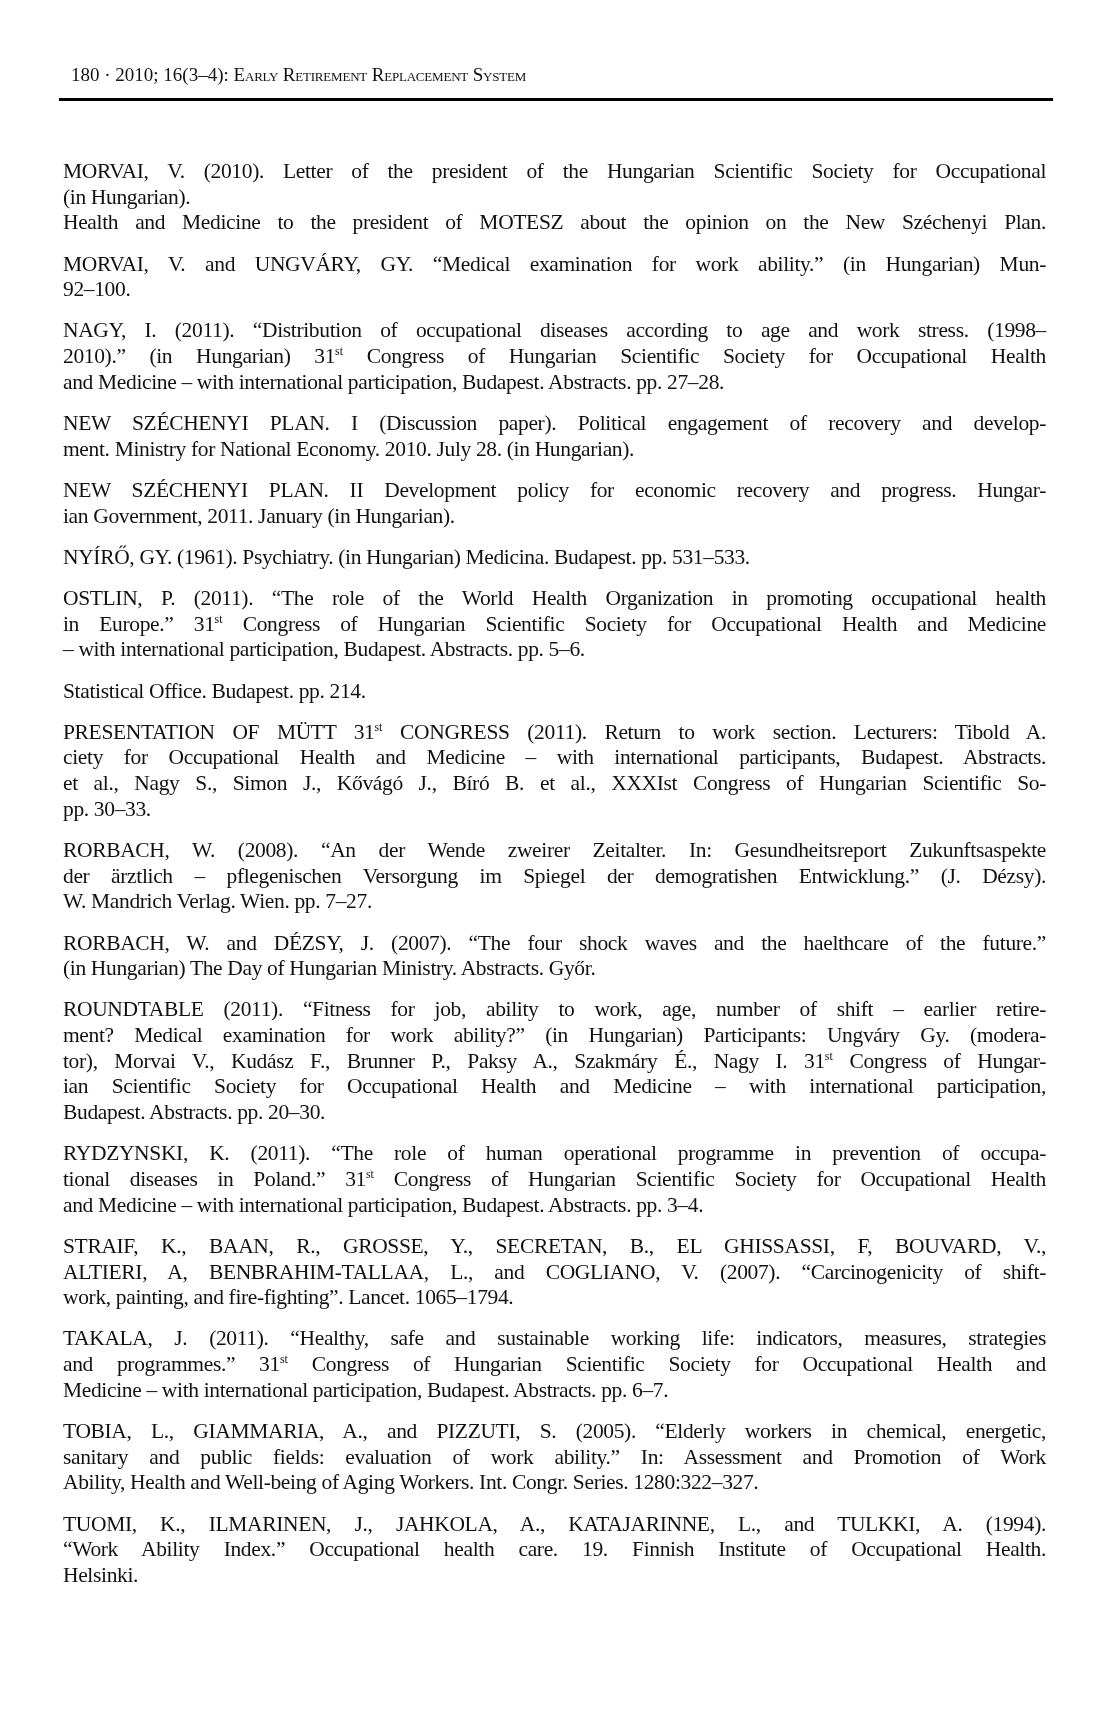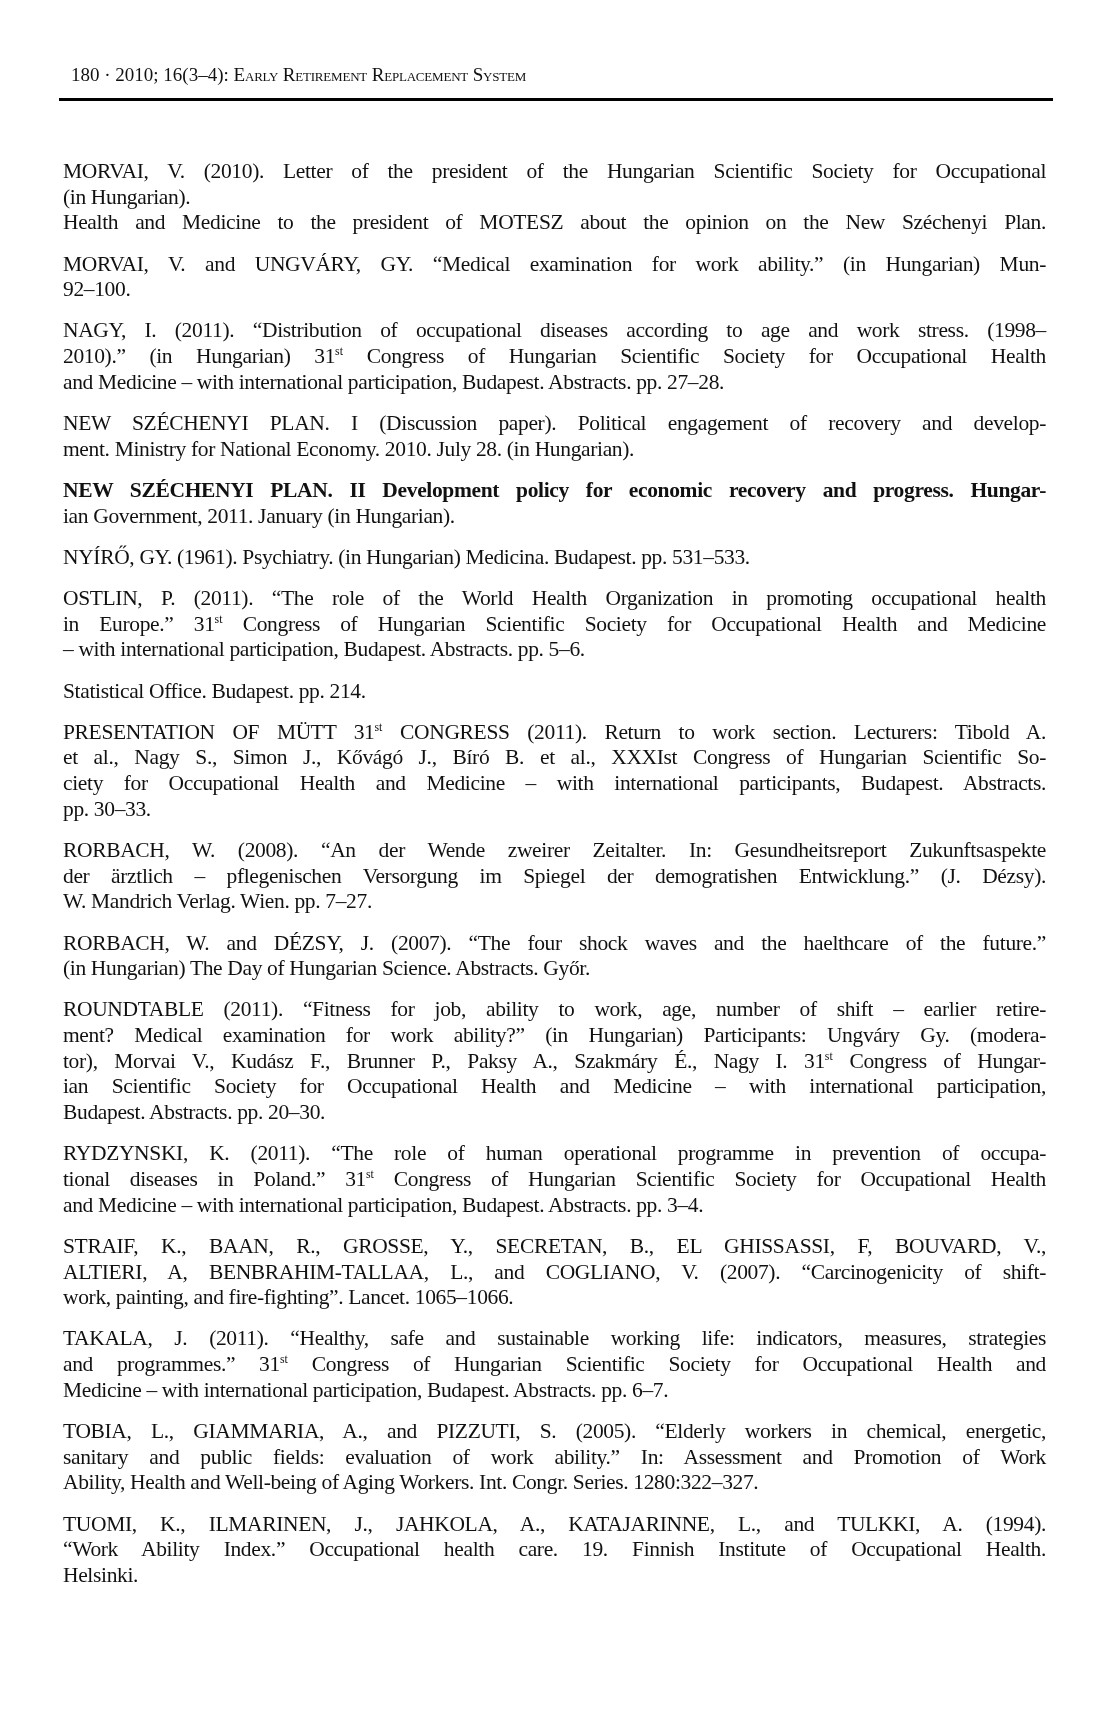--- a/index.html
+++ b/index.html
@@ -39,65 +39,65 @@
     <div class="ref">
       <span class="line" style="white-space: normal;">NAGY, I. (2011). “Distribution of occupational diseases according to age and work stress. (1998–</span>
       <span class="line" style="white-space: normal;">2010).” (in Hungarian) 31<sup>st</sup> Congress of Hungarian Scientific Society for Occupational Health</span>
       <span class="line last" style="white-space: normal;">and Medicine – with international participation, Budapest. Abstracts. pp. 27–28.</span>
     </div>
     <div class="ref">
       <span class="line" style="white-space: normal;">NEW SZÉCHENYI PLAN. I (Discussion paper). Political engagement of recovery and develop-</span>
       <span class="line last" style="white-space: normal;">ment. Ministry for National Economy. 2010. July 28. (in Hungarian).</span>
     </div>
     <div class="ref">
-      <span class="line" style="white-space: normal; font-weight: bold;">NEW SZÉCHENYI PLAN. II Development policy for economic recovery and progress. Hungar-</span>
+      <span class="line" style="white-space: normal;">NEW SZÉCHENYI PLAN. II Development policy for economic recovery and progress. Hungar-</span>
       <span class="line last" style="white-space: normal;">ian Government, 2011. January (in Hungarian).</span>
     </div>
     <div class="ref">
       <span class="line last" style="white-space: normal;">NYÍRŐ, GY. (1961). Psychiatry. (in Hungarian) Medicina. Budapest. pp. 531–533.</span>
     </div>
     <div class="ref">
       <span class="line" style="white-space: normal;">OSTLIN, P. (2011). “The role of the World Health Organization in promoting occupational health</span>
       <span class="line" style="white-space: normal;">in Europe.” 31<sup>st</sup> Congress of Hungarian Scientific Society for Occupational Health and Medicine</span>
       <span class="line last" style="white-space: normal;">– with international participation, Budapest. Abstracts. pp. 5–6.</span>
     </div>
     <div class="ref">
       <span class="line last" style="white-space: normal;">Statistical Office. Budapest. pp. 214.</span>
     </div>
     <div class="ref">
       <span class="line" style="white-space: normal;">PRESENTATION OF MÜTT 31<sup>st</sup> CONGRESS (2011). Return to work section. Lecturers: Tibold A.</span>
+      <span class="line" style="white-space: normal;">ciety for Occupational Health and Medicine – with international participants, Budapest. Abstracts.</span>
       <span class="line" style="white-space: normal;">et al., Nagy S., Simon J., Kővágó J., Bíró B. et al., XXXIst Congress of Hungarian Scientific So-</span>
-      <span class="line" style="white-space: normal;">ciety for Occupational Health and Medicine – with international participants, Budapest. Abstracts.</span>
       <span class="line last" style="white-space: normal;">pp. 30–33.</span>
     </div>
     <div class="ref">
       <span class="line" style="white-space: normal;">RORBACH, W. (2008). “An der Wende zweirer Zeitalter. In: Gesundheitsreport Zukunftsaspekte</span>
       <span class="line" style="white-space: normal;">der ärztlich – pflegenischen Versorgung im Spiegel der demogratishen Entwicklung.” (J. Dézsy).</span>
       <span class="line last" style="white-space: normal;">W. Mandrich Verlag. Wien. pp. 7–27.</span>
     </div>
     <div class="ref">
       <span class="line" style="white-space: normal;">RORBACH, W. and DÉZSY, J. (2007). “The four shock waves and the haelthcare of the future.”</span>
-      <span class="line last" style="white-space: normal;">(in Hungarian) The Day of Hungarian Science. Abstracts. Győr.</span>
+      <span class="line last" style="white-space: normal;">(in Hungarian) The Day of Hungarian Ministry. Abstracts. Győr.</span>
     </div>
     <div class="ref">
       <span class="line" style="white-space: normal;">ROUNDTABLE (2011). “Fitness for job, ability to work, age, number of shift – earlier retire-</span>
       <span class="line" style="white-space: normal;">ment? Medical examination for work ability?” (in Hungarian) Participants: Ungváry Gy. (modera-</span>
       <span class="line" style="white-space: normal;">tor), Morvai V., Kudász F., Brunner P., Paksy A., Szakmáry É., Nagy I. 31<sup>st</sup> Congress of Hungar-</span>
       <span class="line" style="white-space: normal;">ian Scientific Society for Occupational Health and Medicine – with international participation,</span>
       <span class="line last" style="white-space: normal;">Budapest. Abstracts. pp. 20–30.</span>
     </div>
     <div class="ref">
       <span class="line" style="white-space: normal;">RYDZYNSKI, K. (2011). “The role of human operational programme in prevention of occupa-</span>
       <span class="line" style="white-space: normal;">tional diseases in Poland.” 31<sup>st</sup> Congress of Hungarian Scientific Society for Occupational Health</span>
       <span class="line last" style="white-space: normal;">and Medicine – with international participation, Budapest. Abstracts. pp. 3–4.</span>
     </div>
     <div class="ref">
       <span class="line" style="white-space: normal;">STRAIF, K., BAAN, R., GROSSE, Y., SECRETAN, B., EL GHISSASSI, F, BOUVARD, V.,</span>
       <span class="line" style="white-space: normal;">ALTIERI, A, BENBRAHIM-TALLAA, L., and COGLIANO, V. (2007). “Carcinogenicity of shift-</span>
-      <span class="line last" style="white-space: normal;">work, painting, and fire-fighting”. Lancet. 1065–1066.</span>
+      <span class="line last" style="white-space: normal;">work, painting, and fire-fighting”. Lancet. 1065–1794.</span>
     </div>
     <div class="ref">
       <span class="line" style="white-space: normal;">TAKALA, J. (2011). “Healthy, safe and sustainable working life: indicators, measures, strategies</span>
       <span class="line" style="white-space: normal;">and programmes.” 31<sup>st</sup> Congress of Hungarian Scientific Society for Occupational Health and</span>
       <span class="line last" style="white-space: normal;">Medicine – with international participation, Budapest. Abstracts. pp. 6–7.</span>
     </div>
     <div class="ref">
       <span class="line" style="white-space: normal;">TOBIA, L., GIAMMARIA, A., and PIZZUTI, S. (2005). “Elderly workers in chemical, energetic,</span>
       <span class="line" style="white-space: normal;">sanitary and public fields: evaluation of work ability.” In: Assessment and Promotion of Work</span>
       <span class="line last" style="white-space: normal;">Ability, Health and Well-being of Aging Workers. Int. Congr. Series. 1280:322–327.</span>

